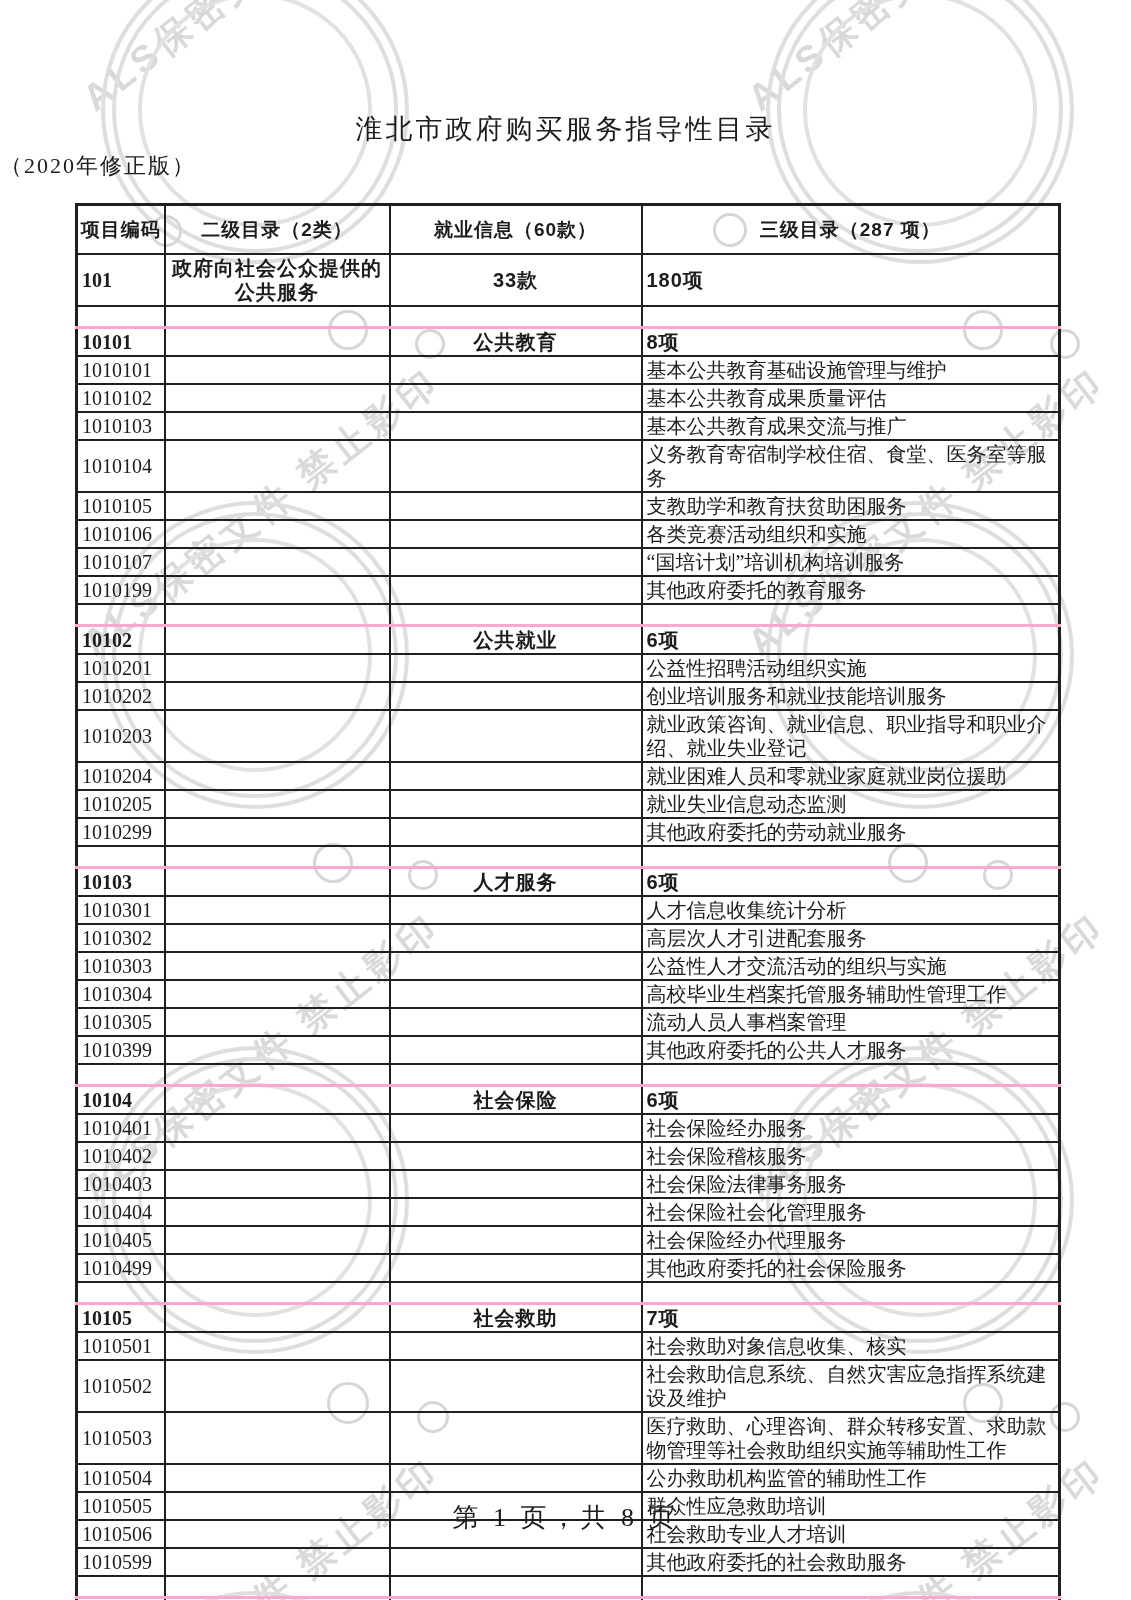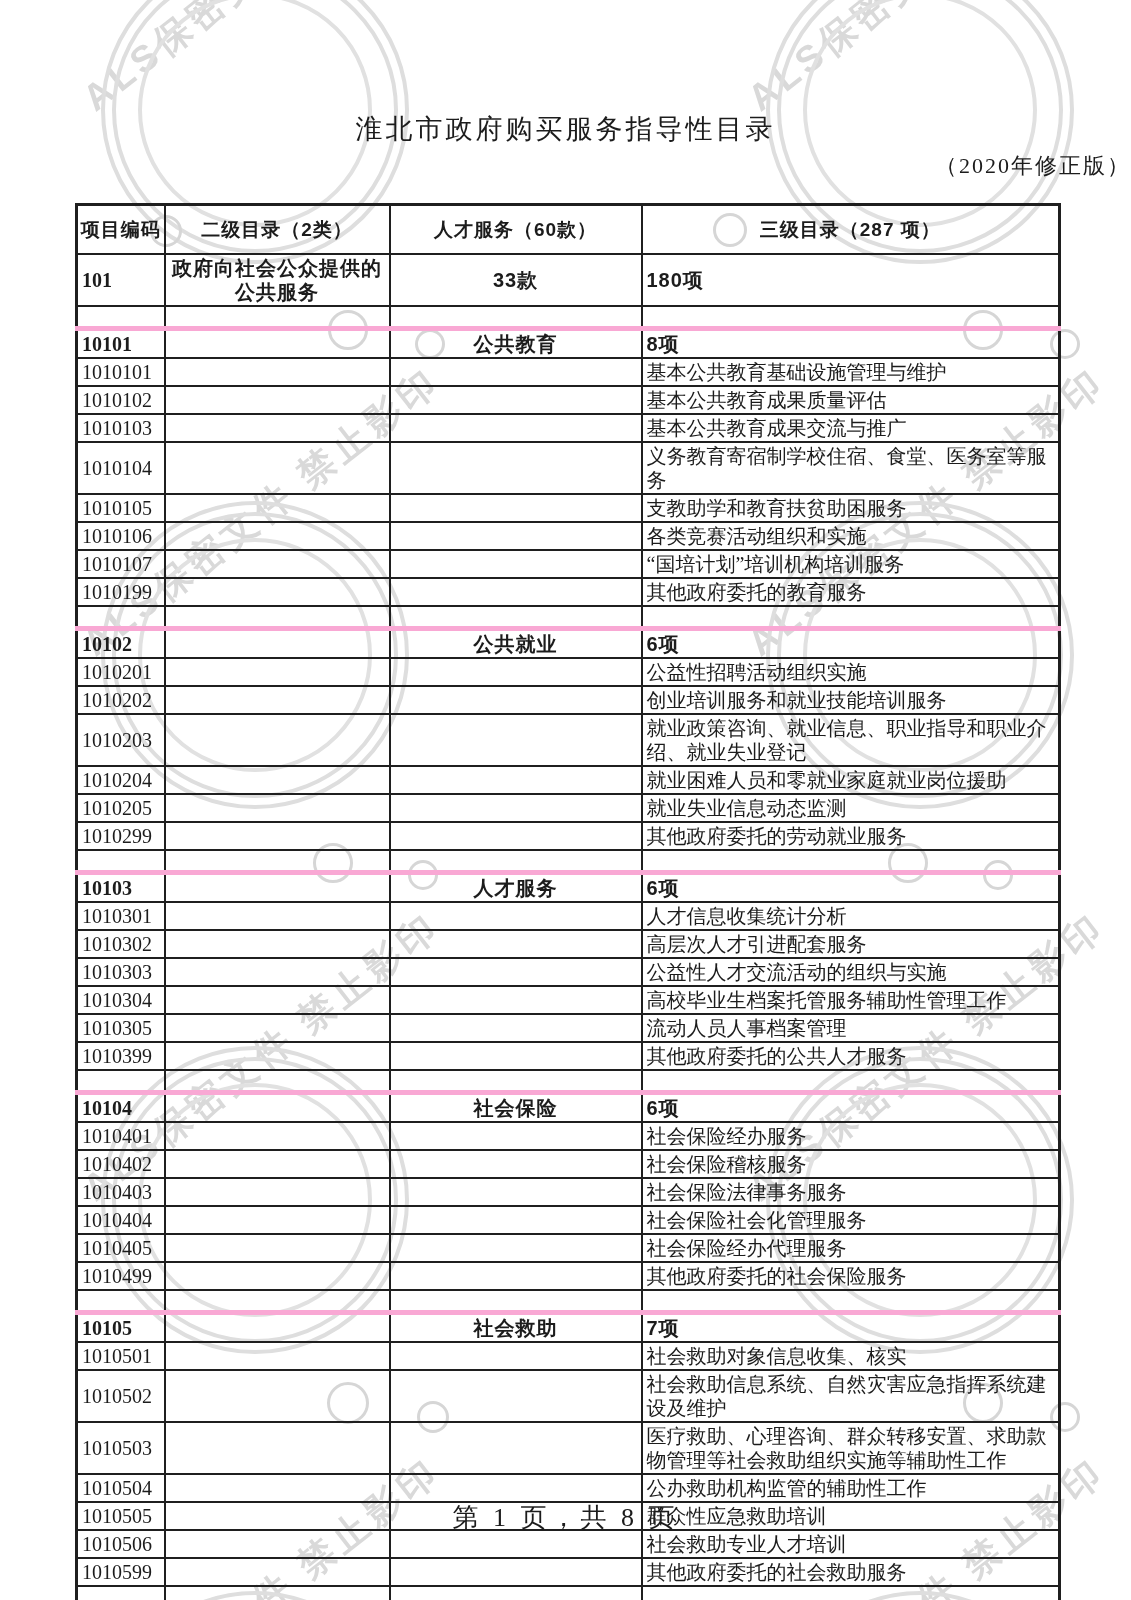--- a/index.html
+++ b/index.html
@@ -21,21 +21,21 @@
   .wm-stamp::after  { content:""; position:absolute; inset:33px; border:4px solid #e1e1e1; border-radius:50%; }
   .wm-circle { position:absolute; border:3px solid #d6d6d6; border-radius:50%; }
 
   
   .content { position:relative; z-index:1; }
   .title {
     position:absolute; top:111px; left:0; width:100%; margin:0; text-align:center;
     font-size:27px; font-weight:normal; letter-spacing:3px;
   }
   .subtitle {
-    position:absolute; top:151px; left:0; width:100%; text-align:right;
+    position:absolute; top:151px; left:0; width:100%; text-align:left;
     font-size:22px; letter-spacing:2px;
   }
 
   table.catalog {
     position:absolute; top:203px; left:75px; width:983px;
     border-collapse:collapse; table-layout:fixed; background:transparent;
     border:3px solid #1f1f1f;
   }
   .catalog th, .catalog td { border:2px solid #1f1f1f; overflow:hidden; }
   .catalog th {
@@ -45,21 +45,21 @@
   }
   .catalog td { font-size:20px; vertical-align:middle; padding:1px 4px; line-height:24px; }
   td.c1 { padding-left:4px; }
   td.c4 { }
   .center { text-align:center; }
   .b { font-weight:bold; }
   .sans { font-family:"Liberation Sans","DejaVu Sans",sans-serif; font-size:19px; letter-spacing:1px; }
 
   tr.row-category td { height:42px; }
   tr.row-blank td    { height:17px; }
-  tr.row-section td  { height:22px; border-top:5px solid #f9a8d4; }
+  tr.row-section td  { height:22px; border-top:3px solid #f9a8d4; }
   tr.row-item td     { height:23px; }
 
   .footer {
     position:absolute; top:1500px; left:0; width:100%; text-align:center;
     font-size:26px; letter-spacing:4px;
   }
 </style>
 </head>
 <body>
 
@@ -106,21 +106,21 @@
       <colgroup>
         <col style="width:88px">
           <col style="width:225px">
           <col style="width:252px">
           <col style="width:418px">
       </colgroup>
       <thead>
         <tr>
             <th>项目编码</th>
             <th>二级目录（2类）</th>
-            <th>人才服务（60款）</th>
+            <th>就业信息（60款）</th>
             <th>三级目录（287 项）</th>
           </tr>
       </thead>
       <tbody>
           <tr class="row-category">
             <td class="c1 b">101</td>
             <td class="c2 center sans b">政府向社会公众提供的公共服务</td>
             <td class="c3 center sans b">33款</td>
             <td class="c4 sans b">180项</td>
           </tr>

